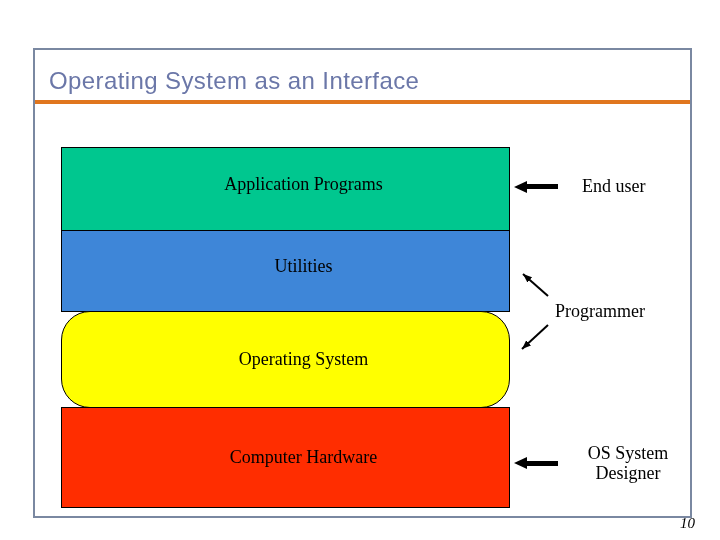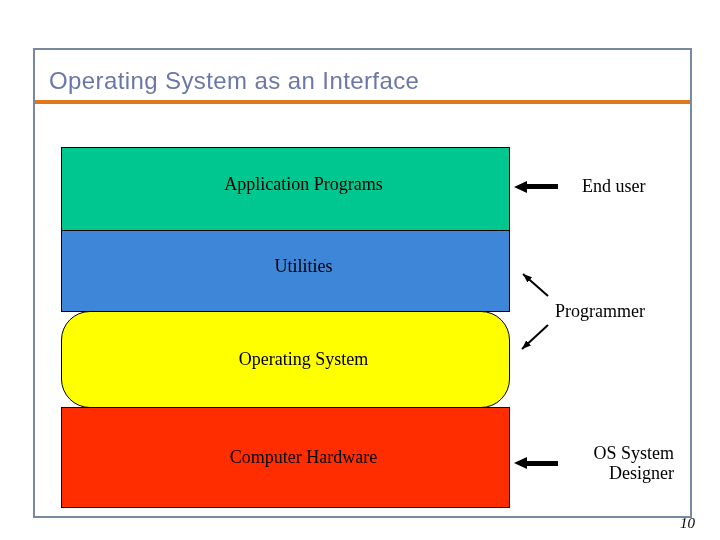--- a/index.html
+++ b/index.html
@@ -79,21 +79,21 @@
   .annot-designer { left: 479px; top: 393px; }
   .annot-label {
     font-family: "Liberation Serif", serif;
     font-size: 18px;
     color: #000000;
     white-space: nowrap;
   }
   .designer-label {
     width: 92px;
     white-space: normal;
-    text-align: right;
+    text-align: center;
     line-height: 20px;
   }
   .thick-arrow {
     display: inline-flex;
     align-items: center;
     width: 44px;
     margin-right: 11px;
     flex: 0 0 auto;
   }
   .thick-arrow .head {

